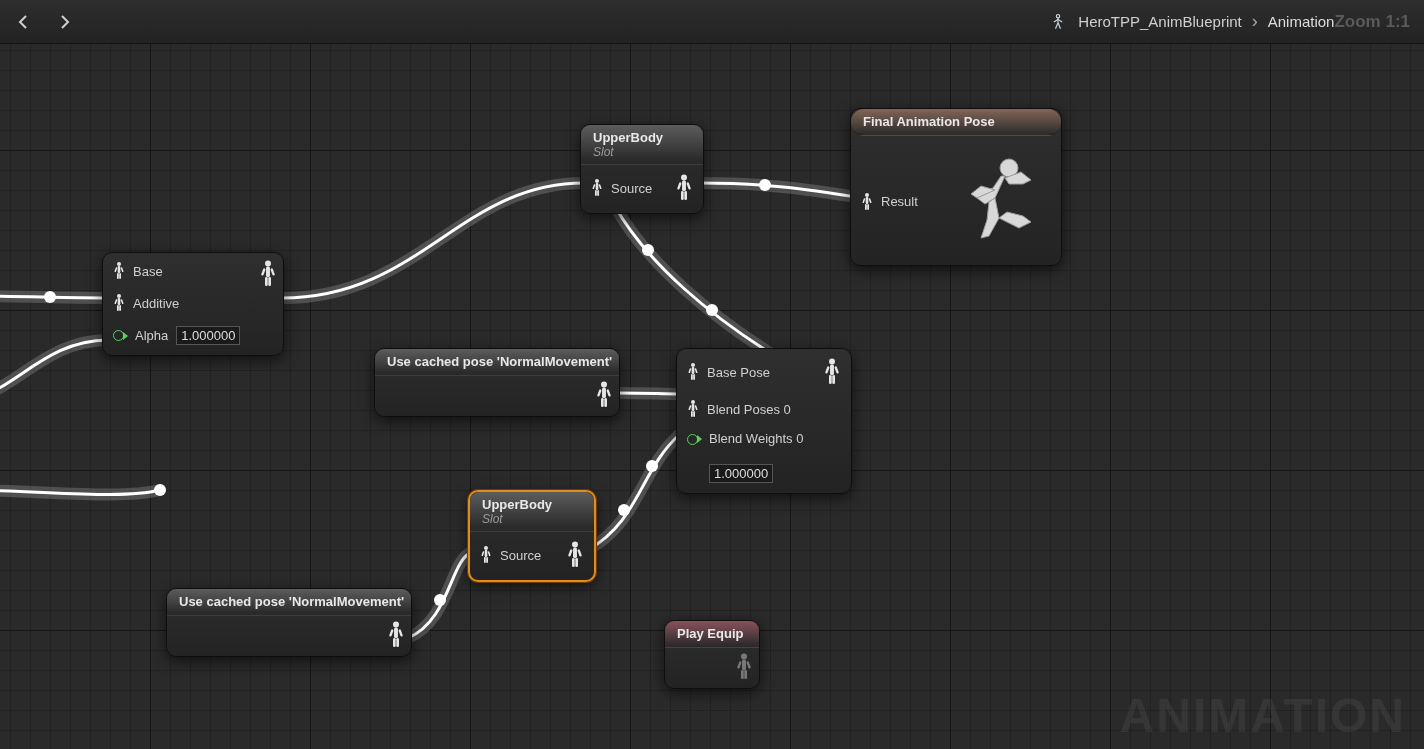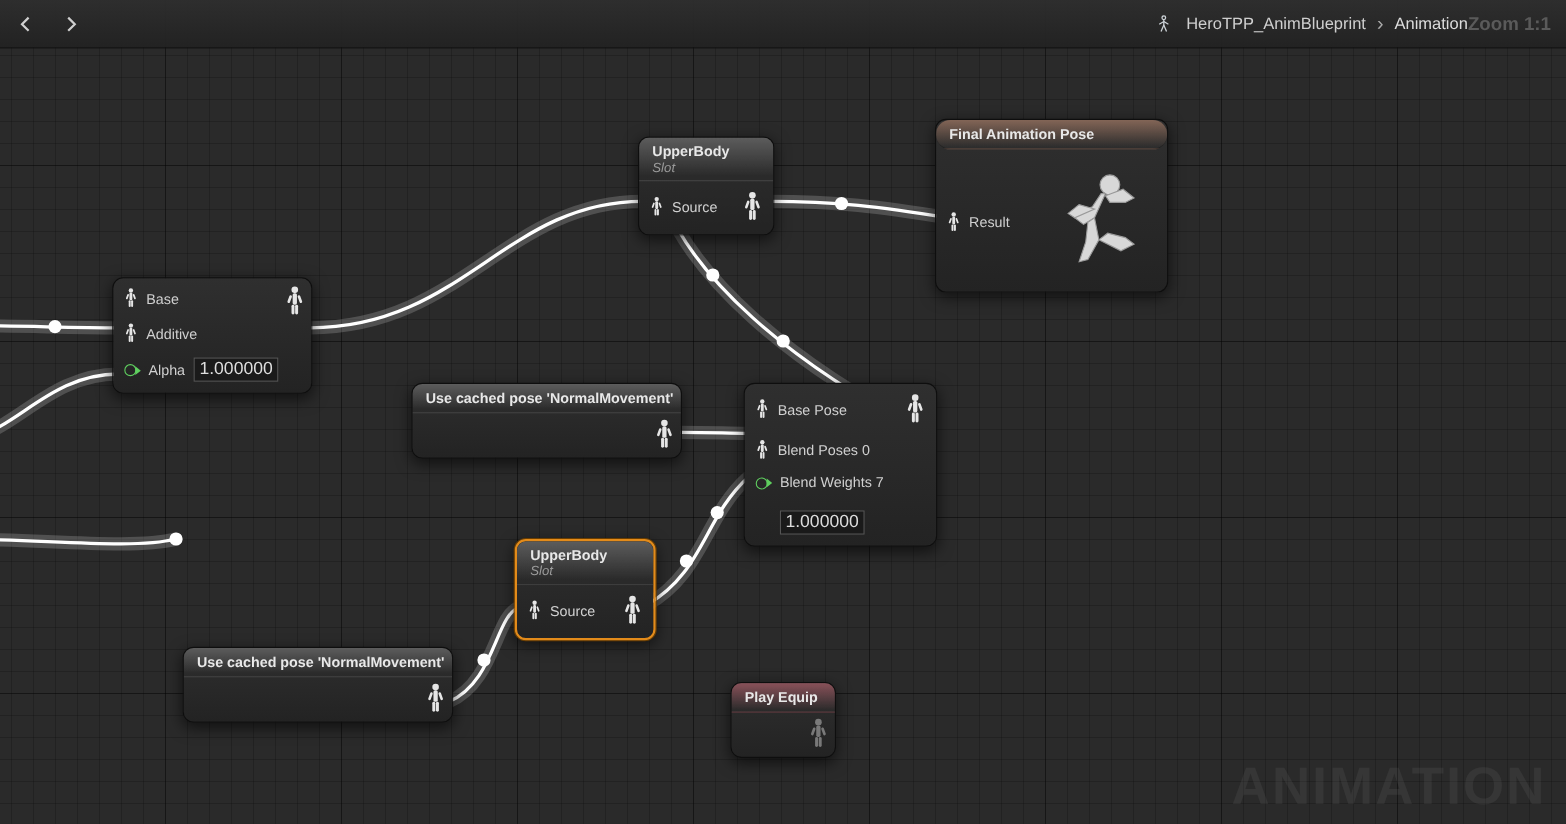--- a/index.html
+++ b/index.html
@@ -71,21 +71,21 @@
   .node-header.brown { background: linear-gradient(to bottom, rgba(160,120,100,0.75), rgba(50,40,35,0) 95%); border-radius: 13px; }
   .node-header.red   { background: linear-gradient(to bottom, rgba(160,90,100,0.8), rgba(50,30,35,0) 95%); }
   .node-title { font-weight:600; color:#e8e8e8; font-size:13px; line-height:1.15; white-space:nowrap;}
   .node-subtitle { font-style: italic; color:#9a9a9a; font-size:12px; line-height:1.1;}
   .node-body { padding: 8px 10px 10px 10px; display:flex; flex-direction:column; gap:12px; position:relative;}
   .row { display:flex; align-items:center; gap:8px; min-height:20px; position:relative;}
   .row .label { color:#d0d0d0; font-size:13px; white-space:nowrap;text-align:right;}
   .row .spacer { flex:1; }
   .value-box {
     background:#1a1a1a; border:1px solid #555; color:#ddd;
-    padding:1px 4px; font-size:16px; min-width:64px; text-align:left;
+    padding:1px 4px; font-size:13px; min-width:64px; text-align:left;
   }
 
   
   .scalar-pin {
     width:14px; height:14px; position:relative; display:inline-block;
   }
   .scalar-pin::before {
     content:""; position:absolute; left:0; top:2px; width:9px; height:9px;
     border:1.5px solid #5fcf5f; border-radius:50%;
   }
@@ -380,21 +380,21 @@
               <rect x="3" y="6" width="1.6" height="5" rx="0.8" transform="rotate(20 3 6)"></rect>
               <rect x="7.4" y="6" width="1.6" height="5" rx="0.8" transform="rotate(-20 9 6)"></rect>
               <rect x="4" y="12" width="1.8" height="6" rx="0.9"></rect>
               <rect x="6.2" y="12" width="1.8" height="6" rx="0.9"></rect>
             </g>
           </svg></span>
       <span class="label">Blend Poses 0</span>
     </div>
     <div class="row" style="flex-wrap:wrap;">
       <span class="scalar-pin"></span>
-      <span class="label">Blend Weights 7</span>
+      <span class="label">Blend Weights 0</span>
       <div style="flex-basis:100%; height:2px;"></div>
       <span style="width:14px;"></span>
       <span class="value-box">1.000000</span>
     </div>
   </div>
 </div>
 
 <div class="node selected" style="left:468px; top:490px; width:128px;">
   <div class="node-header gray">
     <div class="node-title">UpperBody</div>

